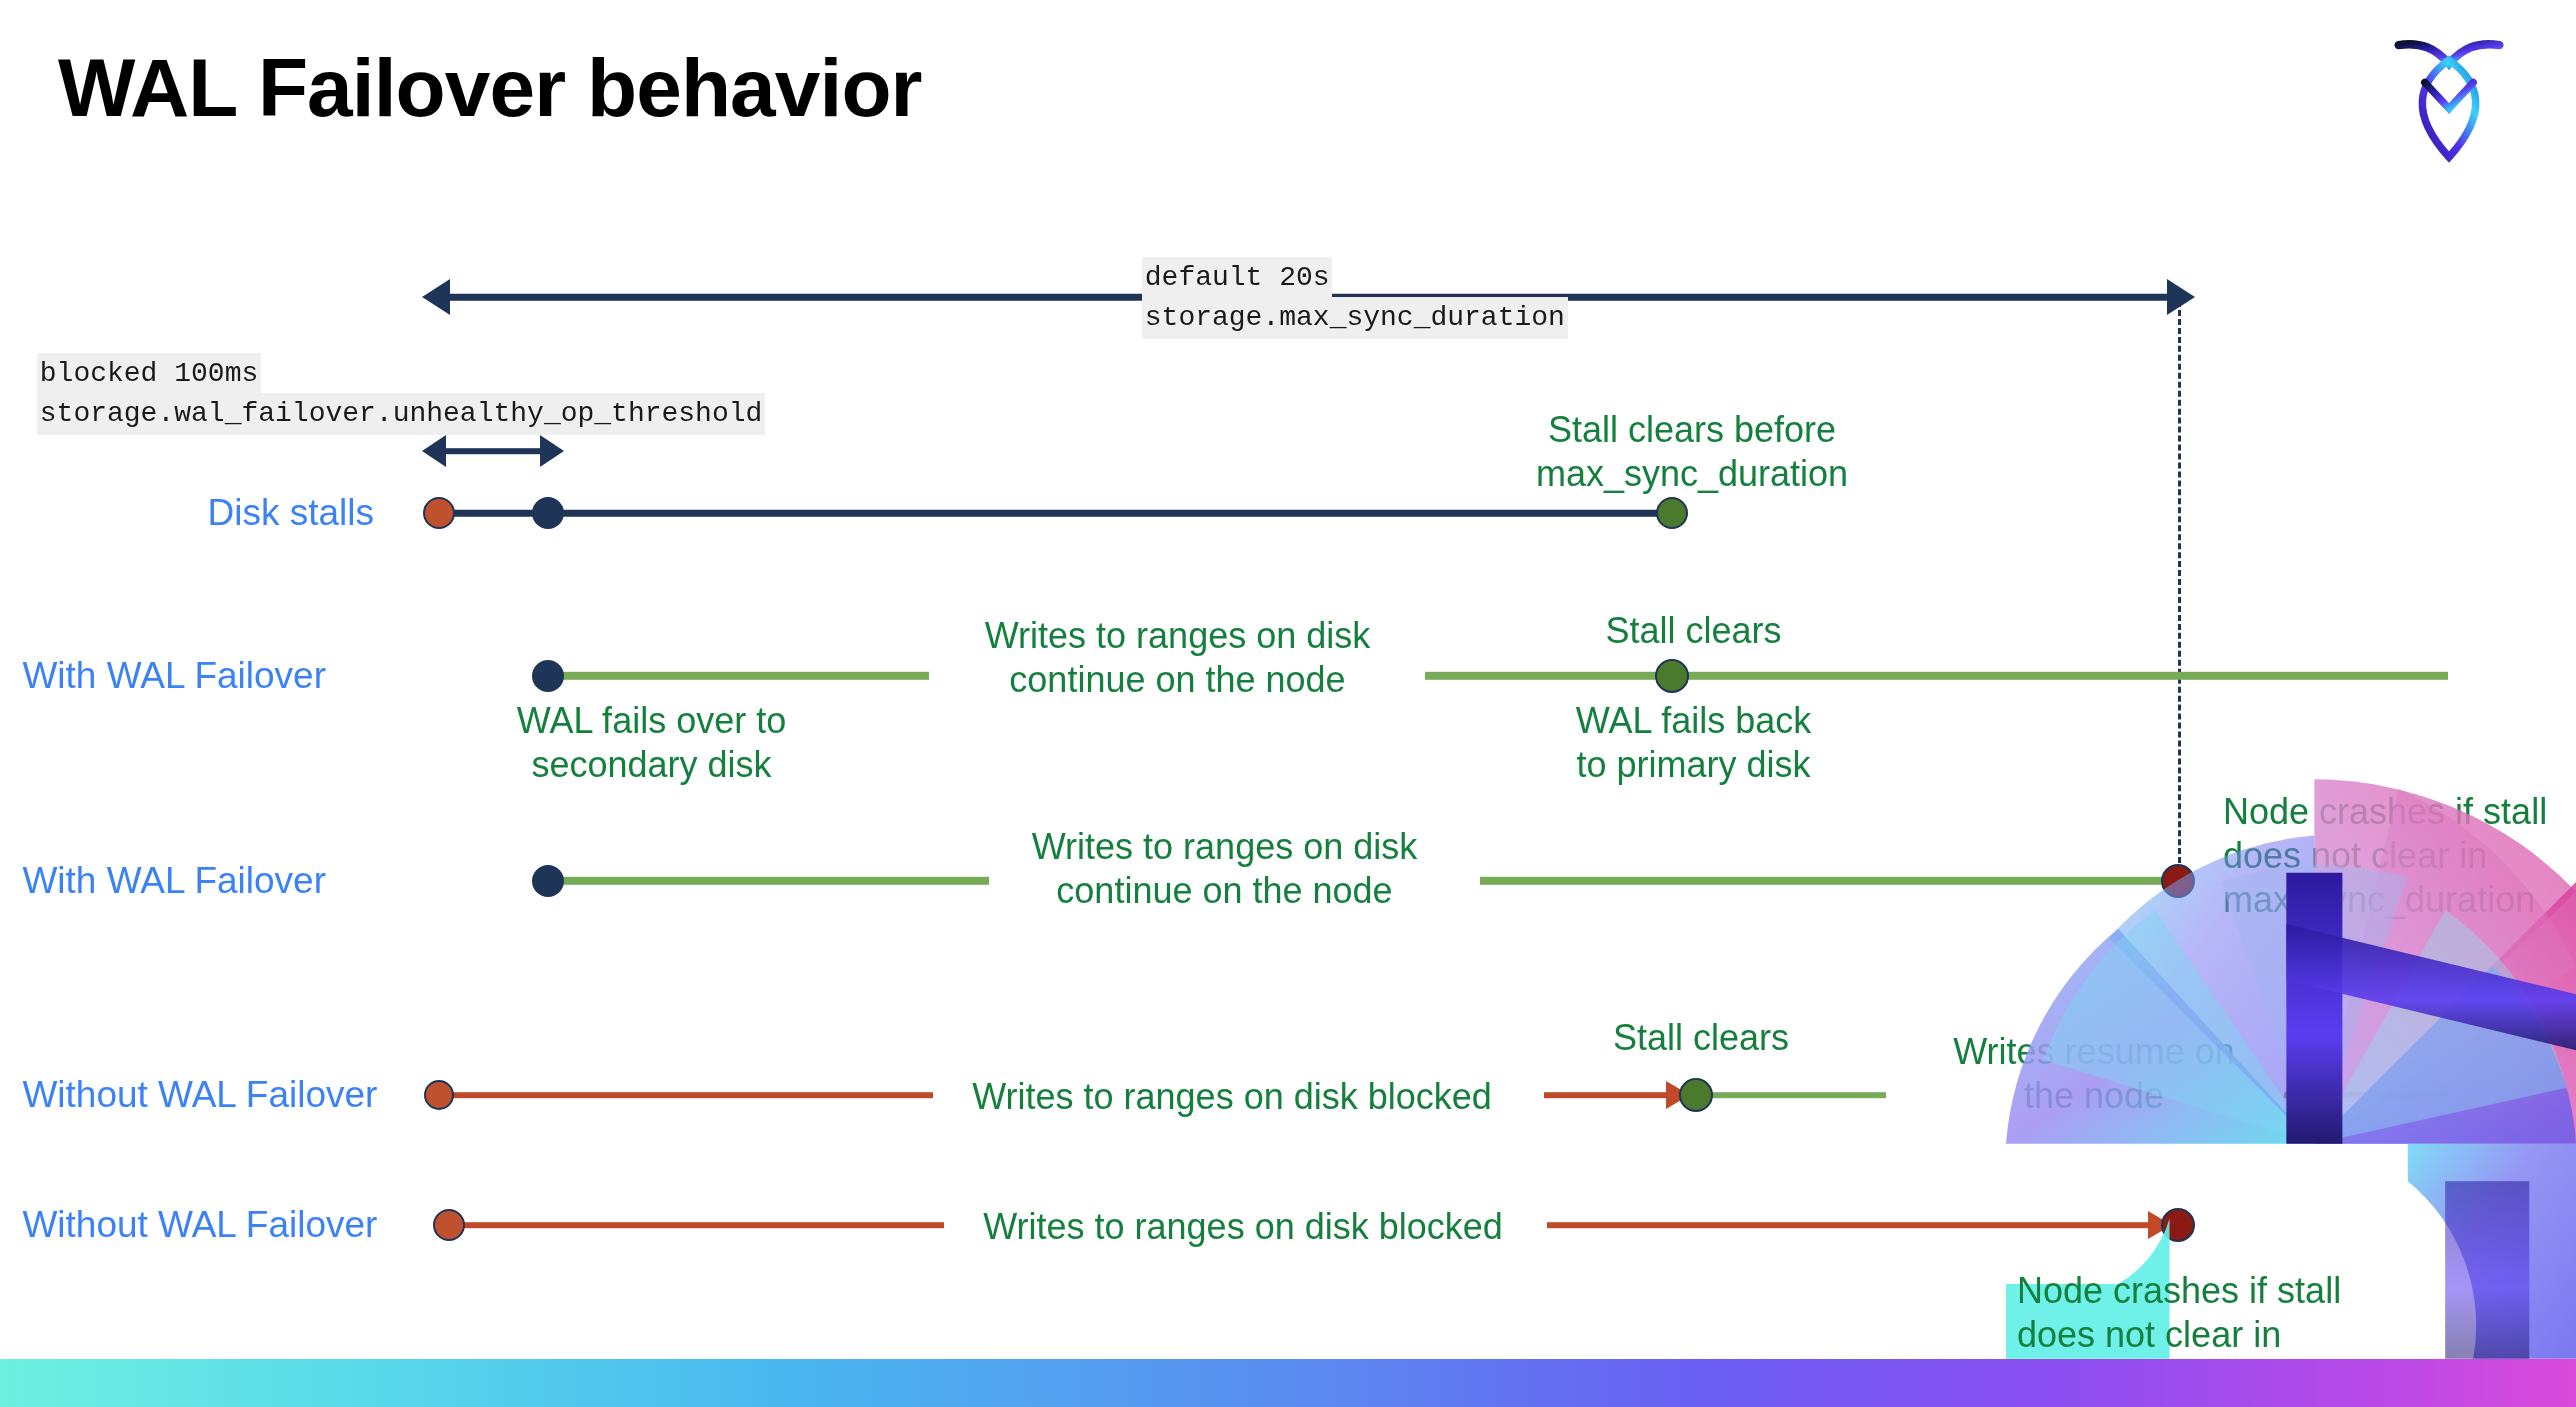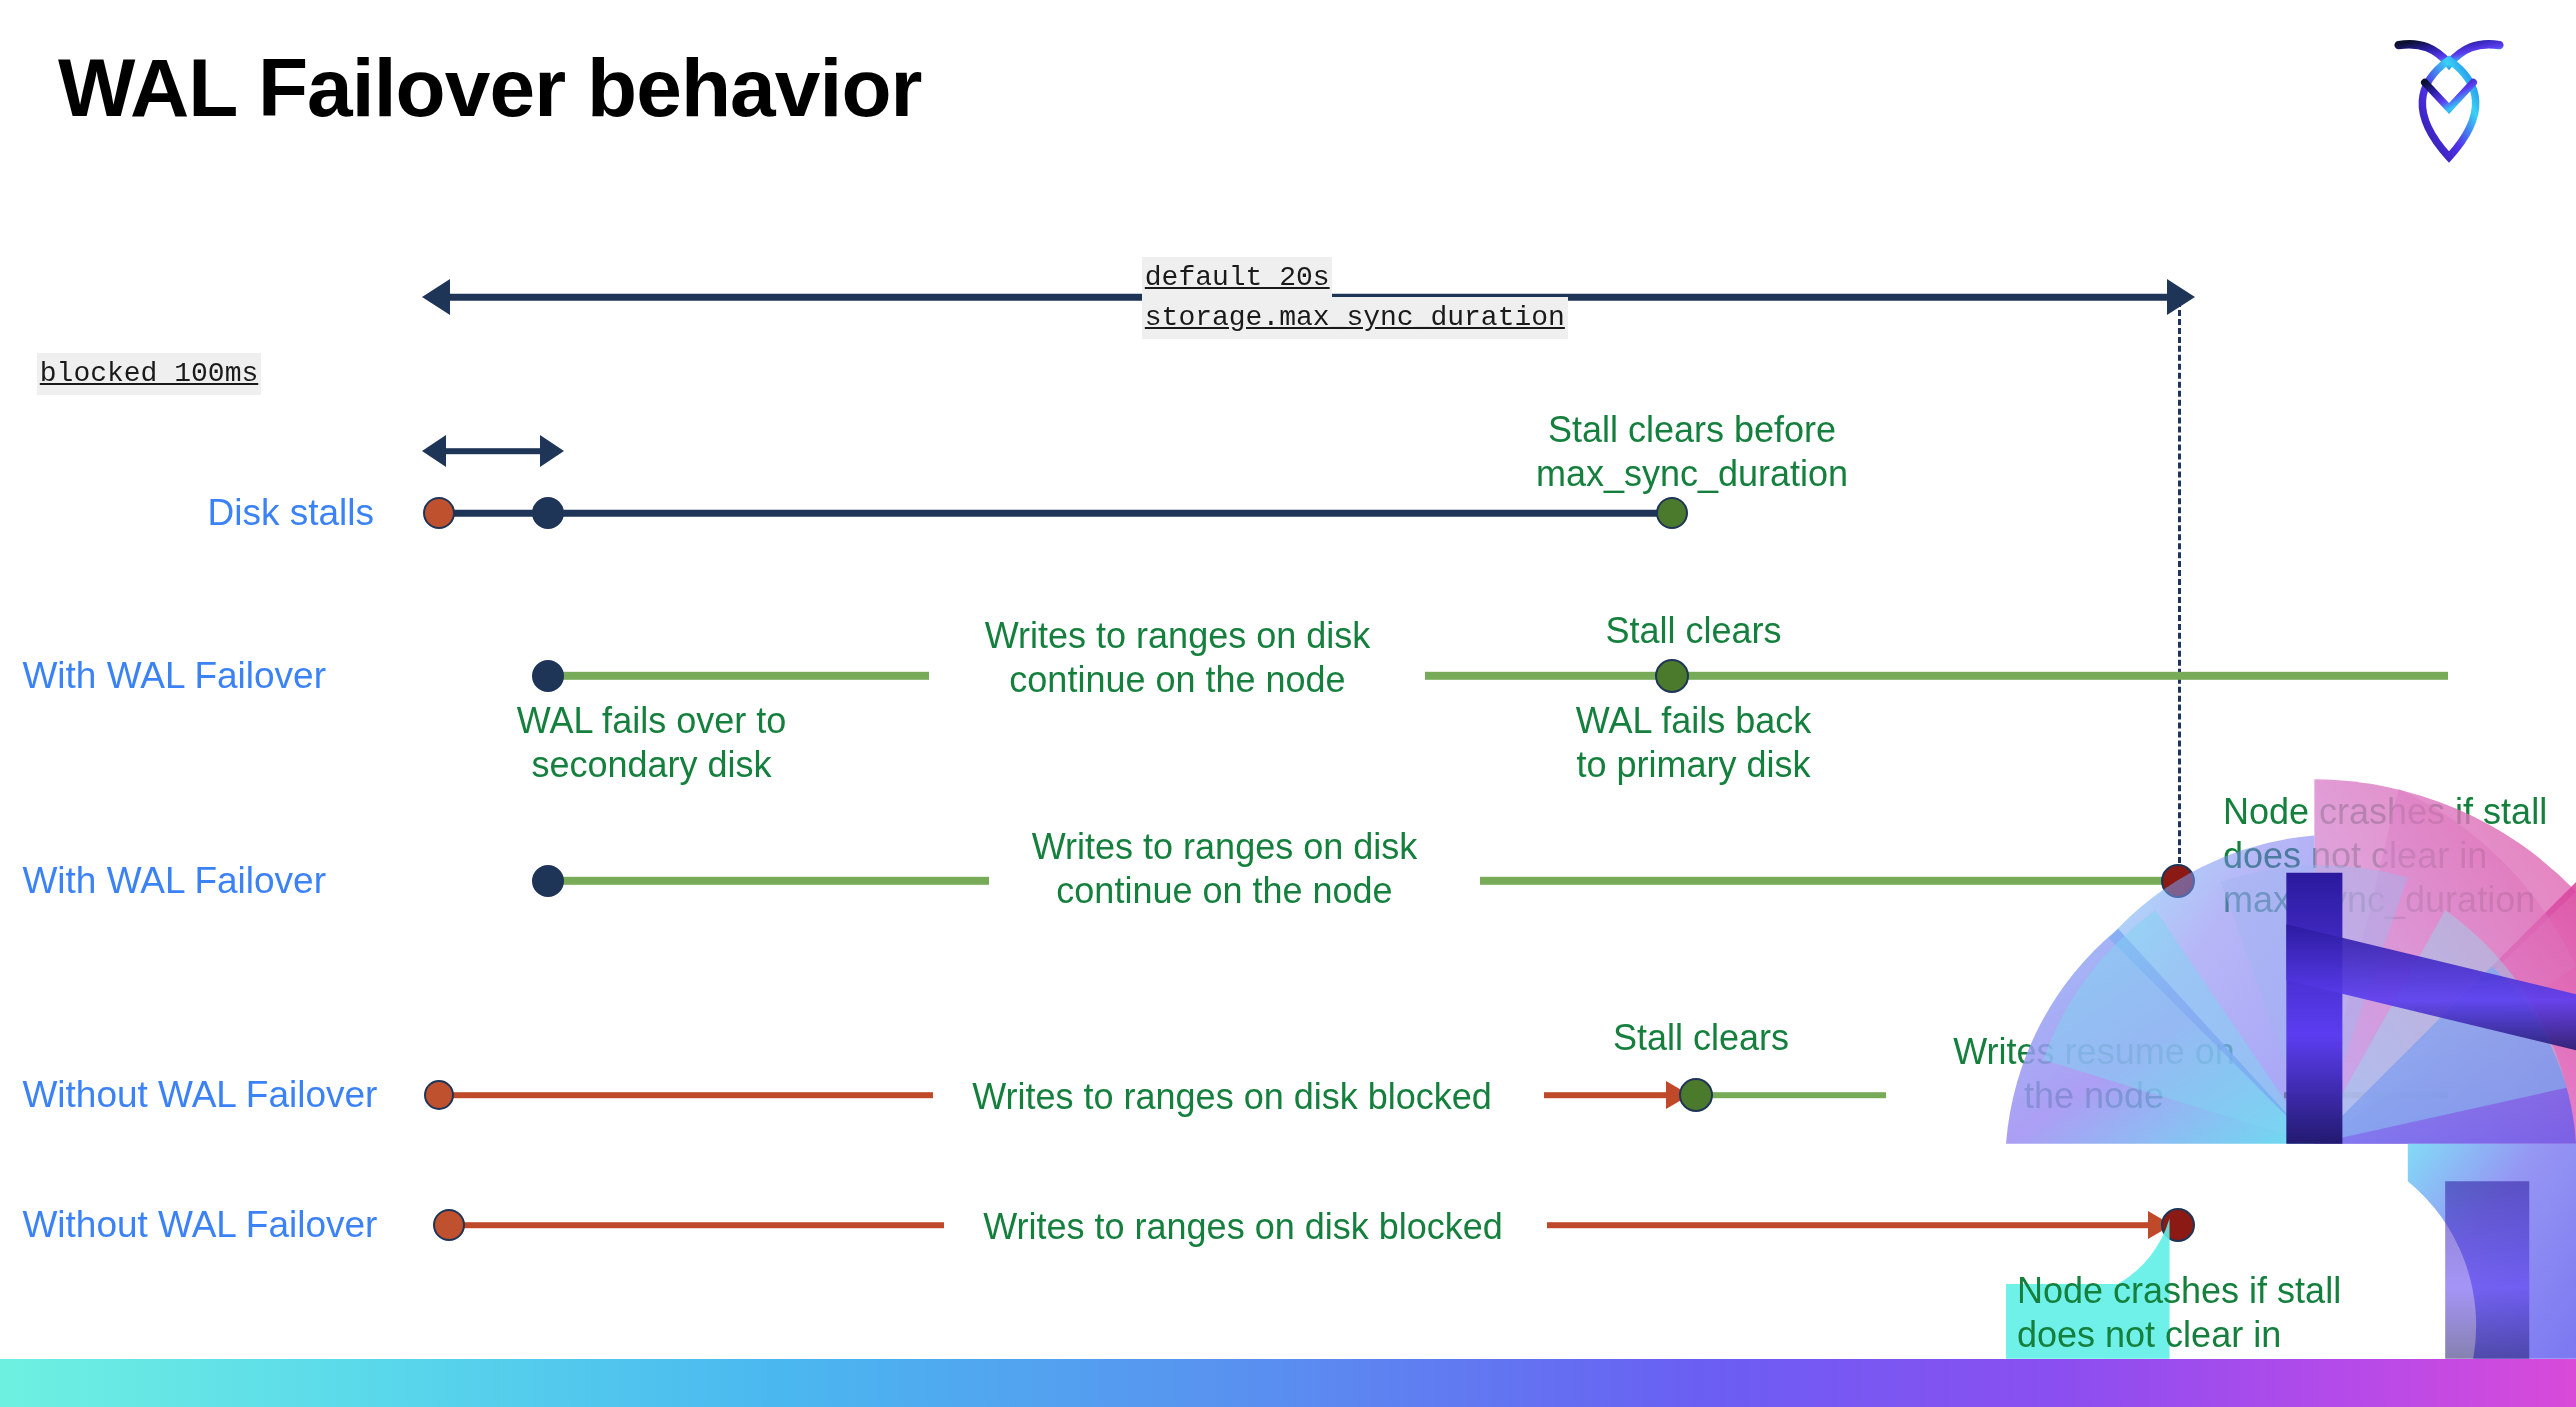--- a/index.html
+++ b/index.html
@@ -43,21 +43,20 @@
   
   .code-label {
     position: absolute;
     font-family: "Liberation Mono", "DejaVu Sans Mono", monospace;
     font-size: 28px;
     color: #1a1a1a;
     background: #efefef;
     white-space: nowrap;
     line-height: 1.5;
     padding: 0 2.8px;
-    text-decoration: underline;
   }
 
   
   .note {
     position: absolute;
     font-size: 36px;
     color: #15803d;
     line-height: 1.22;
     white-space: pre-line;
   }
@@ -208,20 +207,21 @@
   </div>
 
   <div class="arrowhead ah-left-navy" style="left:422px; top:297px;"></div>
   <div class="seg seg-navy" style="left:449px; top:297px; width:1720px; height:6.5px;"></div>
   <div class="arrowhead ah-right-navy" style="left:2167px; top:297px;"></div>
 
   <div class="code-label" style="left:1142px; top:257px;">default 20s</div>
   <div class="code-label" style="left:1142px; top:297px;">storage.max_sync_duration</div>
 
   <div class="code-label" style="left:37px; top:353px;">blocked 100ms</div>
+  <div class="code-label" style="left:37px; top:393px;">storage.wal_failover.unhealthy_op_threshold</div>
 
   <div class="arrowhead ah-left-navy-sm" style="left:422px; top:451px;"></div>
   <div class="seg seg-navy" style="left:445px; top:451px; width:97px; height:5.6px;"></div>
   <div class="arrowhead ah-right-navy-sm" style="left:540px; top:451px;"></div>
 
   <div class="dashed-v" style="left:2178px; top:301px; height:580px;"></div>
 
   <div class="row-label right-align" style="left:75px; top:513px; width:299px;">Disk stalls</div>
 
   <div class="seg seg-navy" style="left:437px; top:513px; width:1234px; height:6.5px;"></div>

